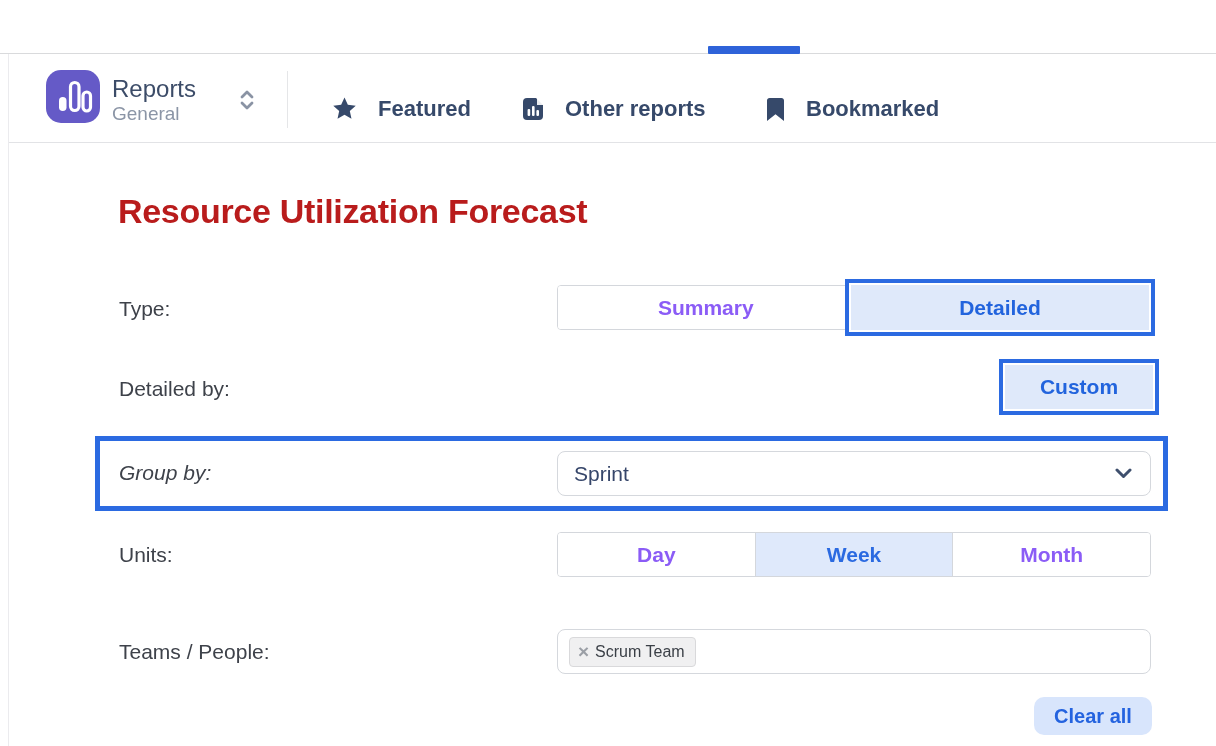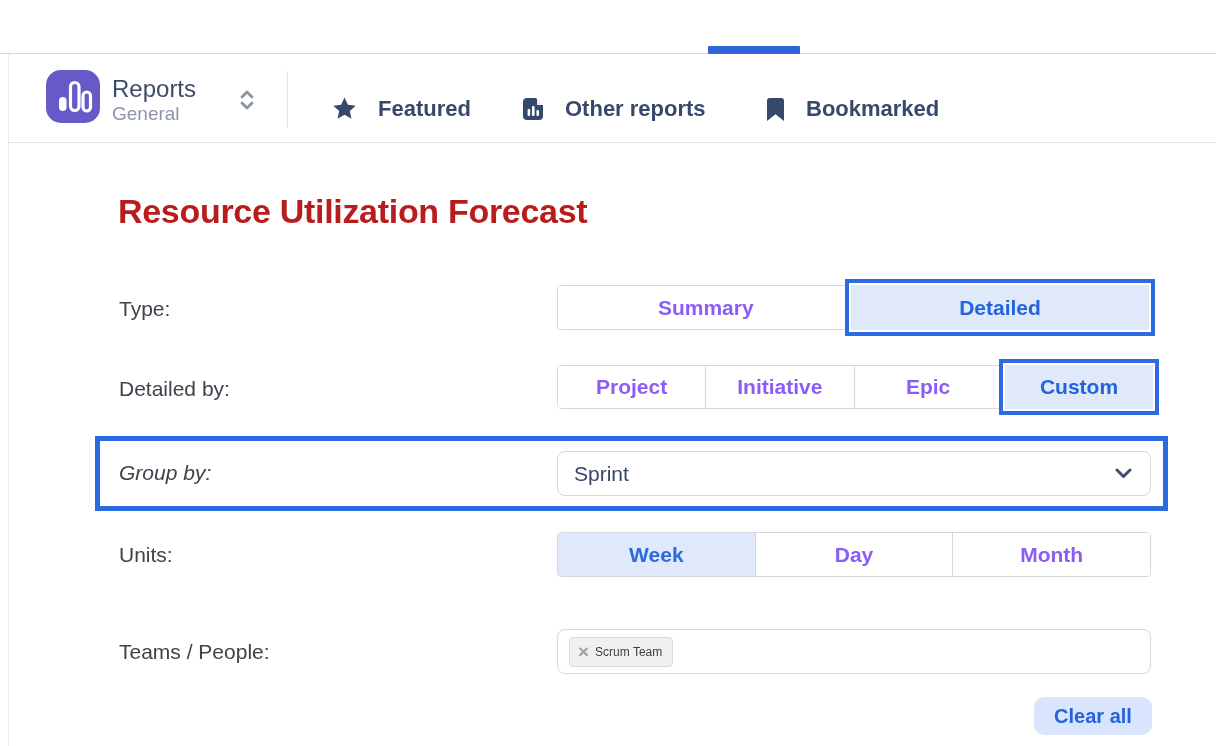--- a/index.html
+++ b/index.html
@@ -69,21 +69,21 @@
                 border:1px solid #d5d8dd; border-radius:8px; display:flex; align-items:center;
                 padding:0 18px 0 16px; cursor:pointer; }
   .select-value { flex:1; font-size:21px; color:#36466a; }
 
   .teams-input { position:absolute; left:557px; top:589px; width:594px; height:45px; background:#fff;
                  border:1px solid #d5d8dd; border-radius:8px; display:flex; align-items:center;
                  padding:0 8px; cursor:text; }
   .team-tag { margin-left:3px; height:30px; display:flex; align-items:center; gap:6px;
               background:#f0f0f1; border:1px solid #d9d9db; border-radius:4px; padding:0 10px 0 8px; }
   .tag-remove { font-size:19px; font-weight:700; color:#9b9fa6; cursor:pointer; line-height:1; }
-  .tag-text { font-size:12px; color:#3a3f46; }
+  .tag-text { font-size:16px; color:#3a3f46; }
 
   .clear-all { position:absolute; left:1034px; top:657px; width:118px; height:38px;
                background:#d8e5fc; border:none; border-radius:10px; color:#2463df;
                font-size:20px; font-weight:600; font-family:"Liberation Sans", sans-serif;
                display:flex; align-items:center; justify-content:center; cursor:pointer; }
 </style>
 </head>
 <body>
 
 <div id="page">
@@ -148,45 +148,39 @@
   <div class="form-label label-type">Type:</div>
   <div class="btn-group group-type">
     <div class="cell">Summary</div>
     <div class="cell"></div>
   </div>
   <div class="hl-box hl-detailed">
     <div class="hl-inner">Detailed</div>
   </div>
 
   <div class="form-label label-detailedby">Detailed by:</div>
-  <div class="btn-group group-detailedby">
-    <div class="cell">Project</div>
-    <div class="cell">Initiative</div>
-    <div class="cell">Epic</div>
-    <div class="cell"></div>
-  </div>
   <div class="hl-box hl-custom">
     <div class="hl-inner">Custom</div>
   </div>
 
   <div class="groupby-outline"></div>
   <div class="form-label label-groupby">Group by:</div>
   <div class="select-box">
     <span class="select-value">Sprint</span>
     <span style="display:flex;">
       <svg width="17" height="11" viewBox="0 0 17 11" aria-hidden="true">
         <polyline points="2,2 8.5,8.5 15,2" fill="none" stroke="#3e4f6d" stroke-width="3" stroke-linecap="round" stroke-linejoin="round"></polyline>
       </svg>
     </span>
   </div>
 
   <div class="form-label label-units">Units:</div>
   <div class="btn-group group-units">
+    <div class="cell">Day</div>
     <div class="cell selected">Week</div>
-    <div class="cell">Day</div>
     <div class="cell">Month</div>
   </div>
 
   <div class="form-label label-teams">Teams / People:</div>
   <div class="teams-input">
     <div class="team-tag">
       <span class="tag-remove">×</span>
       <span class="tag-text">Scrum Team</span>
     </div>
   </div>

